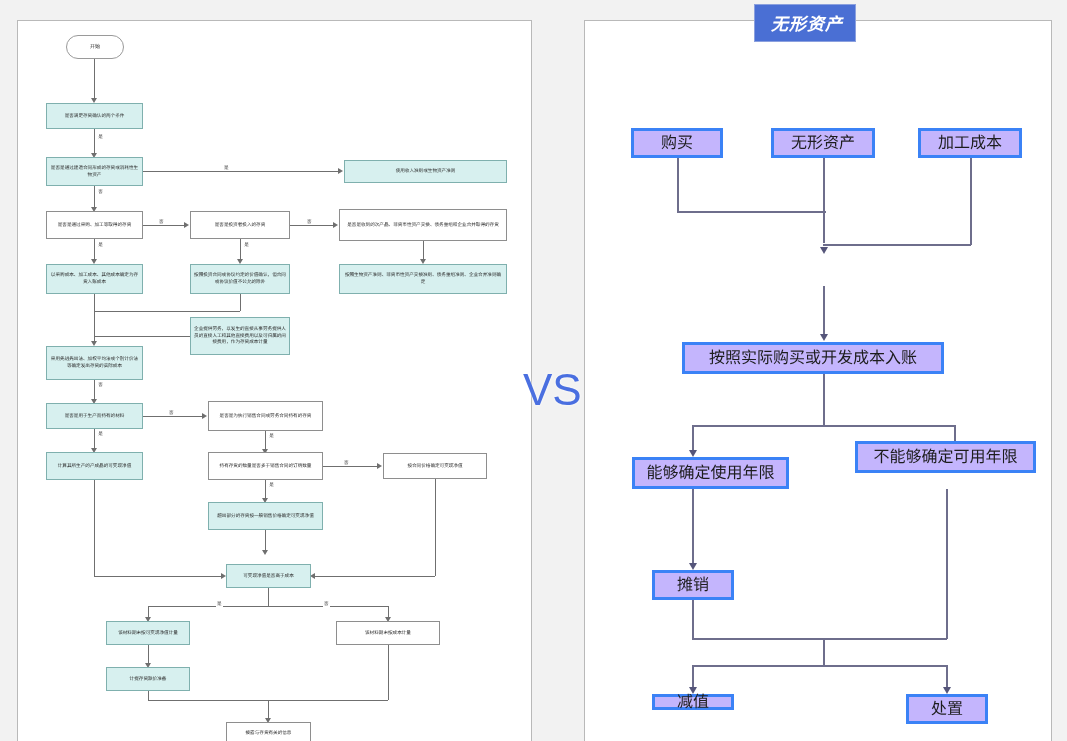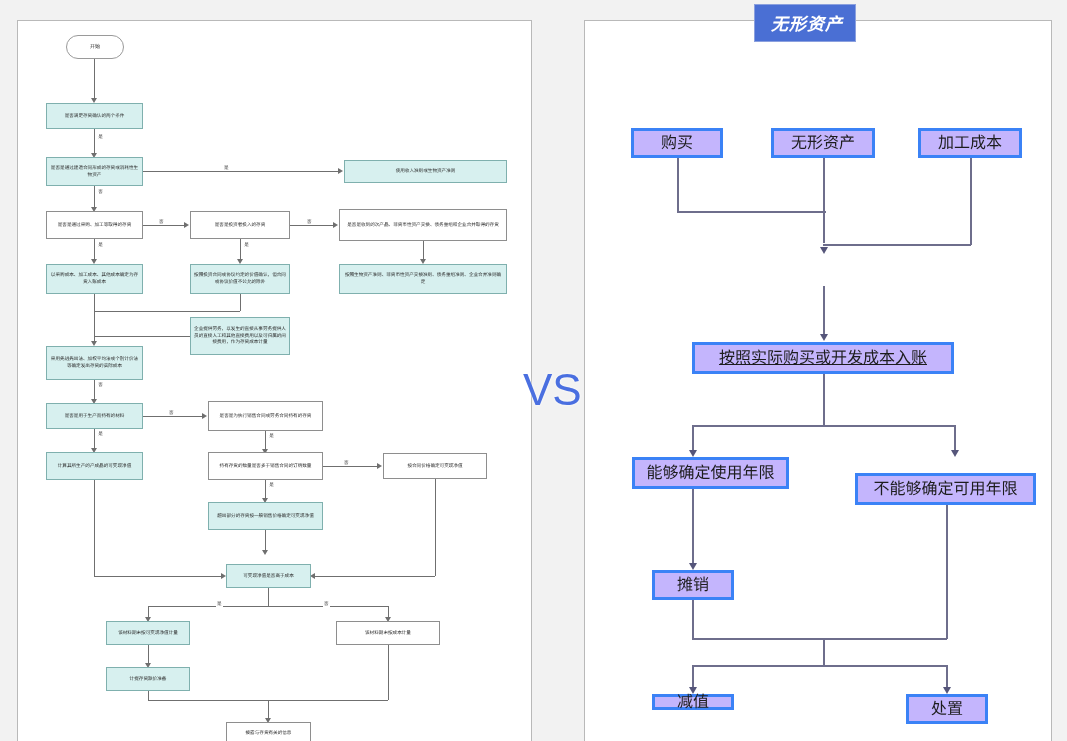--- a/index.html
+++ b/index.html
@@ -251,31 +251,31 @@
     <div class="ln lnh" style="left:92px;top:190px;width:149px;height:1.5px;"></div>
     <div class="ln lnv" style="left:238px;top:137px;width:1.5px;height:85px;"></div>
     <div class="ln lnv" style="left:385px;top:137px;width:1.5px;height:87px;"></div>
     <div class="ln lnh" style="left:238px;top:223px;width:148px;height:1.5px;"></div>
     <div class="arrow arrow-d" style="left:235px;top:226px;border-left-width:4px;border-right-width:4px;border-top-width:7px;"></div>
 
 
     <div class="ln lnv" style="left:238px;top:265px;width:1.5px;height:50px;"></div>
     <div class="arrow arrow-d" style="left:235px;top:313px;border-left-width:4px;border-right-width:4px;border-top-width:7px;"></div>
 
-    <div class="node n-lav" style="left:107px;top:321px;width:262px;height:32px;text-decoration:underline;">按照实际购买或开发成本入账</div>
+    <div class="node n-lav" style="left:97px;top:321px;width:262px;height:32px;">按照实际购买或开发成本入账</div>
 
     <div class="ln lnv" style="left:238px;top:353px;width:1.5px;height:52px;"></div>
     <div class="ln lnh" style="left:107px;top:404px;width:263px;height:1.5px;"></div>
     <div class="ln lnv" style="left:107px;top:404px;width:1.5px;height:27px;"></div>
     <div class="ln lnv" style="left:369px;top:404px;width:1.5px;height:27px;"></div>
     <div class="arrow arrow-d" style="left:104px;top:429px;border-left-width:4px;border-right-width:4px;border-top-width:7px;"></div>
     <div class="arrow arrow-d" style="left:366px;top:429px;border-left-width:4px;border-right-width:4px;border-top-width:7px;"></div>
 
     <div class="node n-lav" style="left:47px;top:436px;width:157px;height:32px;">能够确定使用年限</div>
-    <div class="node n-lav" style="left:270px;top:452px;width:181px;height:32px;">不能够确定可用年限</div>
+    <div class="node n-lav" style="left:270px;top:420px;width:181px;height:32px;">不能够确定可用年限</div>
 
     <div class="ln lnv" style="left:107px;top:468px;width:1.5px;height:76px;"></div>
     <div class="arrow arrow-d" style="left:104px;top:542px;border-left-width:4px;border-right-width:4px;border-top-width:7px;"></div>
     <div class="node n-lav" style="left:67px;top:549px;width:82px;height:30px;">摊销</div>
 
     <div class="ln lnv" style="left:107px;top:579px;width:1.5px;height:40px;"></div>
     <div class="ln lnh" style="left:107px;top:617px;width:255px;height:1.5px;"></div>
     <div class="ln lnv" style="left:361px;top:468px;width:1.5px;height:150px;"></div>
     <div class="ln lnv" style="left:238px;top:617px;width:1.5px;height:28px;"></div>
     <div class="ln lnh" style="left:107px;top:644px;width:255px;height:1.5px;"></div>

